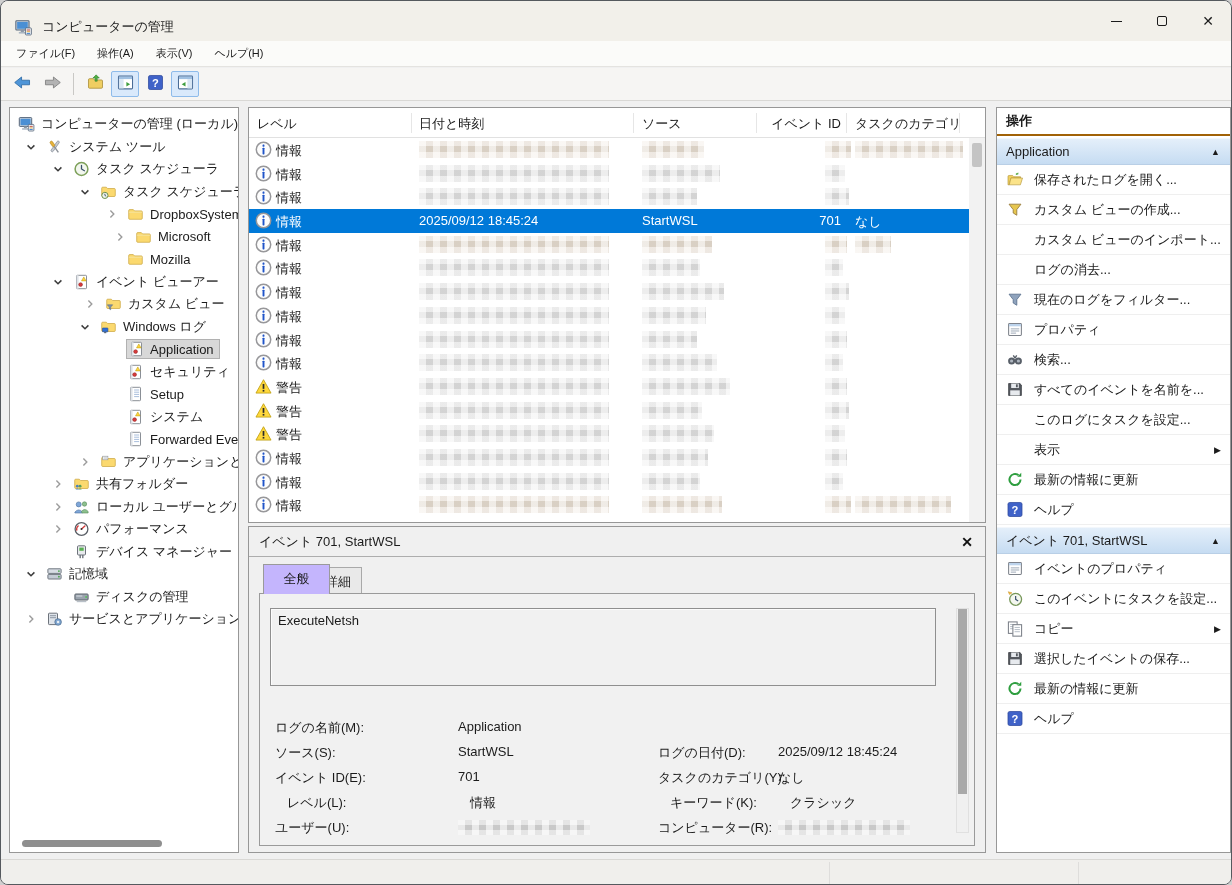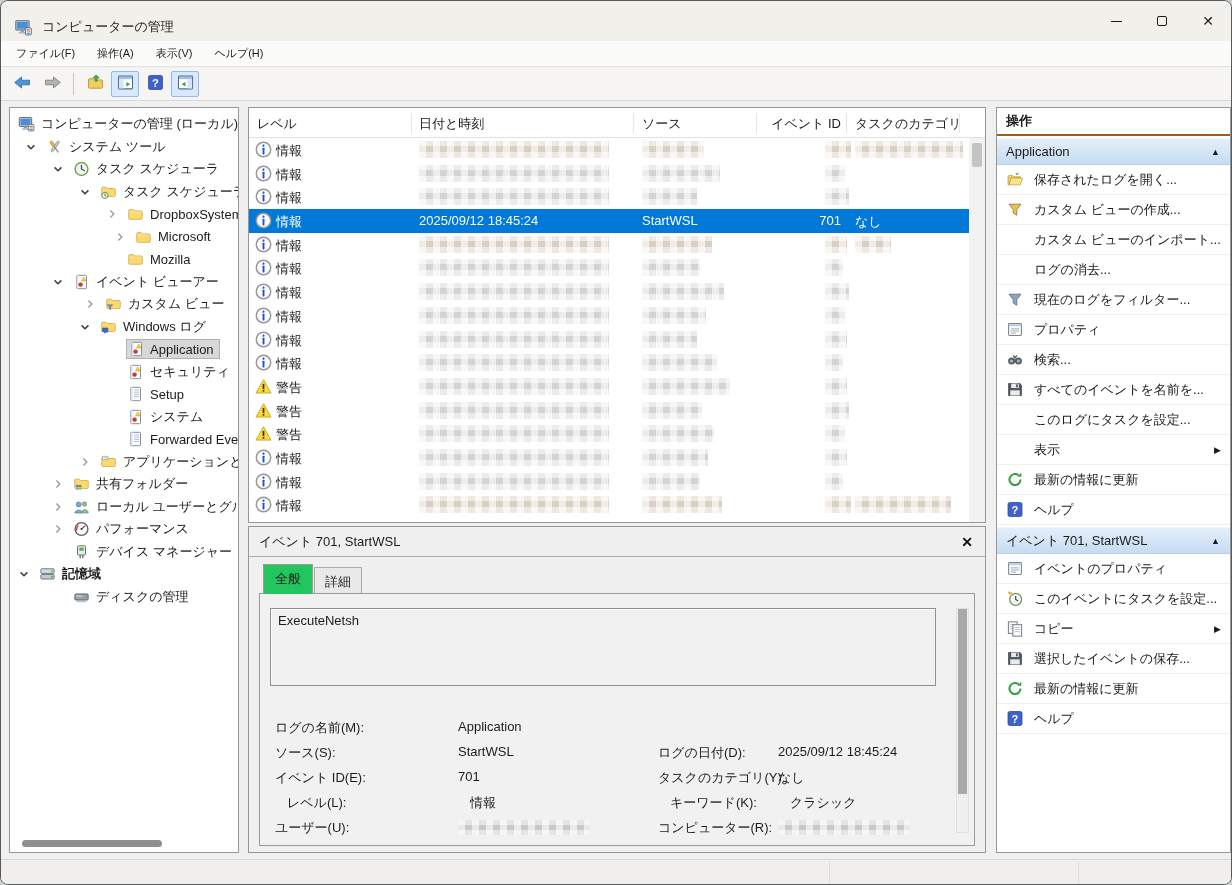--- a/index.html
+++ b/index.html
@@ -59,21 +59,21 @@
                        repeating-linear-gradient(0deg,rgba(255,255,255,.45) 0 6px,rgba(0,0,0,0.05) 6px 12px);}
   .px.beige{background-color:#e9dfd3;}
   .vscroll{position:absolute;right:0;top:30px;bottom:0;width:16px;background:#f2f2f2;}
   .vscroll .thumb{position:absolute;left:3px;top:5px;width:10px;height:24px;background:#c4c4c4;border-radius:2px;}
   
   .preview-pane{left:247px;top:525px;width:738px;height:327px;background:#f0f0f0;overflow:hidden;}
   .pv-header{position:absolute;left:0;top:0;right:0;height:30px;border-bottom:1px solid #adadad;display:flex;align-items:center;}
   .pv-title{margin-left:10px;font-size:13px;}
   .pv-close{position:absolute;right:8px;top:5px;width:20px;height:20px;display:flex;align-items:center;justify-content:center;font-size:14px;font-weight:bold;background:transparent;border:none;color:#111;}
   .tab{position:absolute;font-size:13px;text-align:center;padding-top:5px;}
-  .tab.active{left:14px;top:37px;width:50px;height:30px;background:#22c55e;border:1px solid #9a9a9a;border-bottom:none;z-index:2;}
+  .tab.active{left:14px;top:37px;width:67px;height:30px;background:#c4b5fd;border:1px solid #9a9a9a;border-bottom:none;z-index:2;}
   .tab.inactive{left:65px;top:40px;width:48px;height:27px;background:#e9e9e9;border:1px solid #a9a9a9;border-bottom:none;}
   .pv-content{position:absolute;left:10px;right:10px;top:66px;bottom:6px;background:#f1f1f1;border:1px solid #9a9a9a;}
   .msg-box{position:absolute;left:10px;top:14px;width:666px;height:78px;background:#f1f1f1;border:1px solid #8f8f8f;box-shadow:inset 1px 1px 0 #fcfcfc;padding:4px 7px;font-size:13px;}
   .pv-scroll{position:absolute;right:5px;top:14px;bottom:12px;width:13px;background:#f0f0f0;border:1px solid #e0e0e0;}
   .pv-scroll .thumb{position:absolute;left:1px;top:0;width:9px;height:185px;background:#a9a9a9;}
   .f-row{position:absolute;height:25px;font-size:13px;}
   .f-l1{position:absolute;left:15px;top:0;}
   .f-v1{position:absolute;left:198px;top:0;}
   .f-l2{position:absolute;left:398px;top:0;}
   .f-v2{position:absolute;left:518px;top:0;}
@@ -449,21 +449,21 @@
           <span class="tree-ico">
             <svg viewBox="0 0 16 16">
               <rect x="4" y="1.8" width="8" height="9.2" rx="1" fill="#e8eaed" stroke="#6d737b"></rect>
               <rect x="5.8" y="3.6" width="4.4" height="3.2" fill="#59b052"></rect>
               <rect x="6" y="11" width="1.4" height="3.2" fill="#6d737b"></rect>
               <rect x="8.6" y="11" width="1.4" height="3.2" fill="#6d737b"></rect>
             </svg>
           </span>
           <span class="tree-lbl">デバイス マネージャー</span>
         </div>
-        <div class="tree-row" style="padding-left: 6px; font-weight: bold;">
+        <div class="tree-row" style="padding-left: 13px;">
           <span class="tree-exp">
             <svg viewBox="0 0 16 16">
               <path d="M4.6 6.4 L8 9.8 l3.4-3.4" stroke="#3c3c3c" stroke-width="1.5" fill="none"></path>
             </svg>
           </span>
           <span class="tree-ico">
             <svg viewBox="0 0 16 16">
               <rect x="1.4" y="2.8" width="13.2" height="4.6" rx="0.8" fill="#d7dde4" stroke="#707780"></rect>
               <rect x="1.4" y="8.4" width="13.2" height="4.6" rx="0.8" fill="#c3cbd4" stroke="#707780"></rect>
               <circle cx="12.4" cy="5.1" r="0.9" fill="#46a546"></circle>
@@ -476,20 +476,37 @@
           <span class="tree-exp"></span>
           <span class="tree-ico">
             <svg viewBox="0 0 16 16">
               <rect x="1.4" y="5" width="13.2" height="6" rx="0.8" fill="#9aa3ad" stroke="#5b626b"></rect>
               <rect x="2.8" y="6.4" width="6" height="1.2" fill="#cfd6dd"></rect>
               <circle cx="12.6" cy="8" r="0.9" fill="#52c452"></circle>
               <rect x="3.2" y="12" width="9.6" height="1.2" fill="#b9c0c8"></rect>
             </svg>
           </span>
           <span class="tree-lbl">ディスクの管理</span>
+        </div>
+        <div class="tree-row" style="padding-left: 13px;">
+          <span class="tree-exp">
+            <svg viewBox="0 0 16 16">
+              <path d="M6.4 4.6 L9.8 8 l-3.4 3.4" stroke="#9c9c9c" stroke-width="1.4" fill="none"></path>
+            </svg>
+          </span>
+          <span class="tree-ico">
+            <svg viewBox="0 0 16 16">
+              <rect x="2" y="2.2" width="9" height="11.4" rx="0.8" fill="#dfe4ea" stroke="#6d737b"></rect>
+              <rect x="3.5" y="4.2" width="6" height="1" fill="#8d97a3"></rect>
+              <rect x="3.5" y="6.2" width="6" height="1" fill="#8d97a3"></rect>
+              <circle cx="11.6" cy="11" r="3.3" fill="#7fa6d0" stroke="#49688c" stroke-width="0.7"></circle>
+              <circle cx="11.6" cy="11" r="1.2" fill="#e8eef5"></circle>
+            </svg>
+          </span>
+          <span class="tree-lbl">サービスとアプリケーション</span>
         </div>
       </div>
     <div class="hscroll-thumb"></div>
   </div>
 
   <div class="pane list-pane">
     <div class="list-header">
       <span class="col-h" style="left:8px">レベル</span>
       <span class="col-h" style="left:170px">日付と時刻</span>
       <span class="col-h" style="left:393px">ソース</span>

